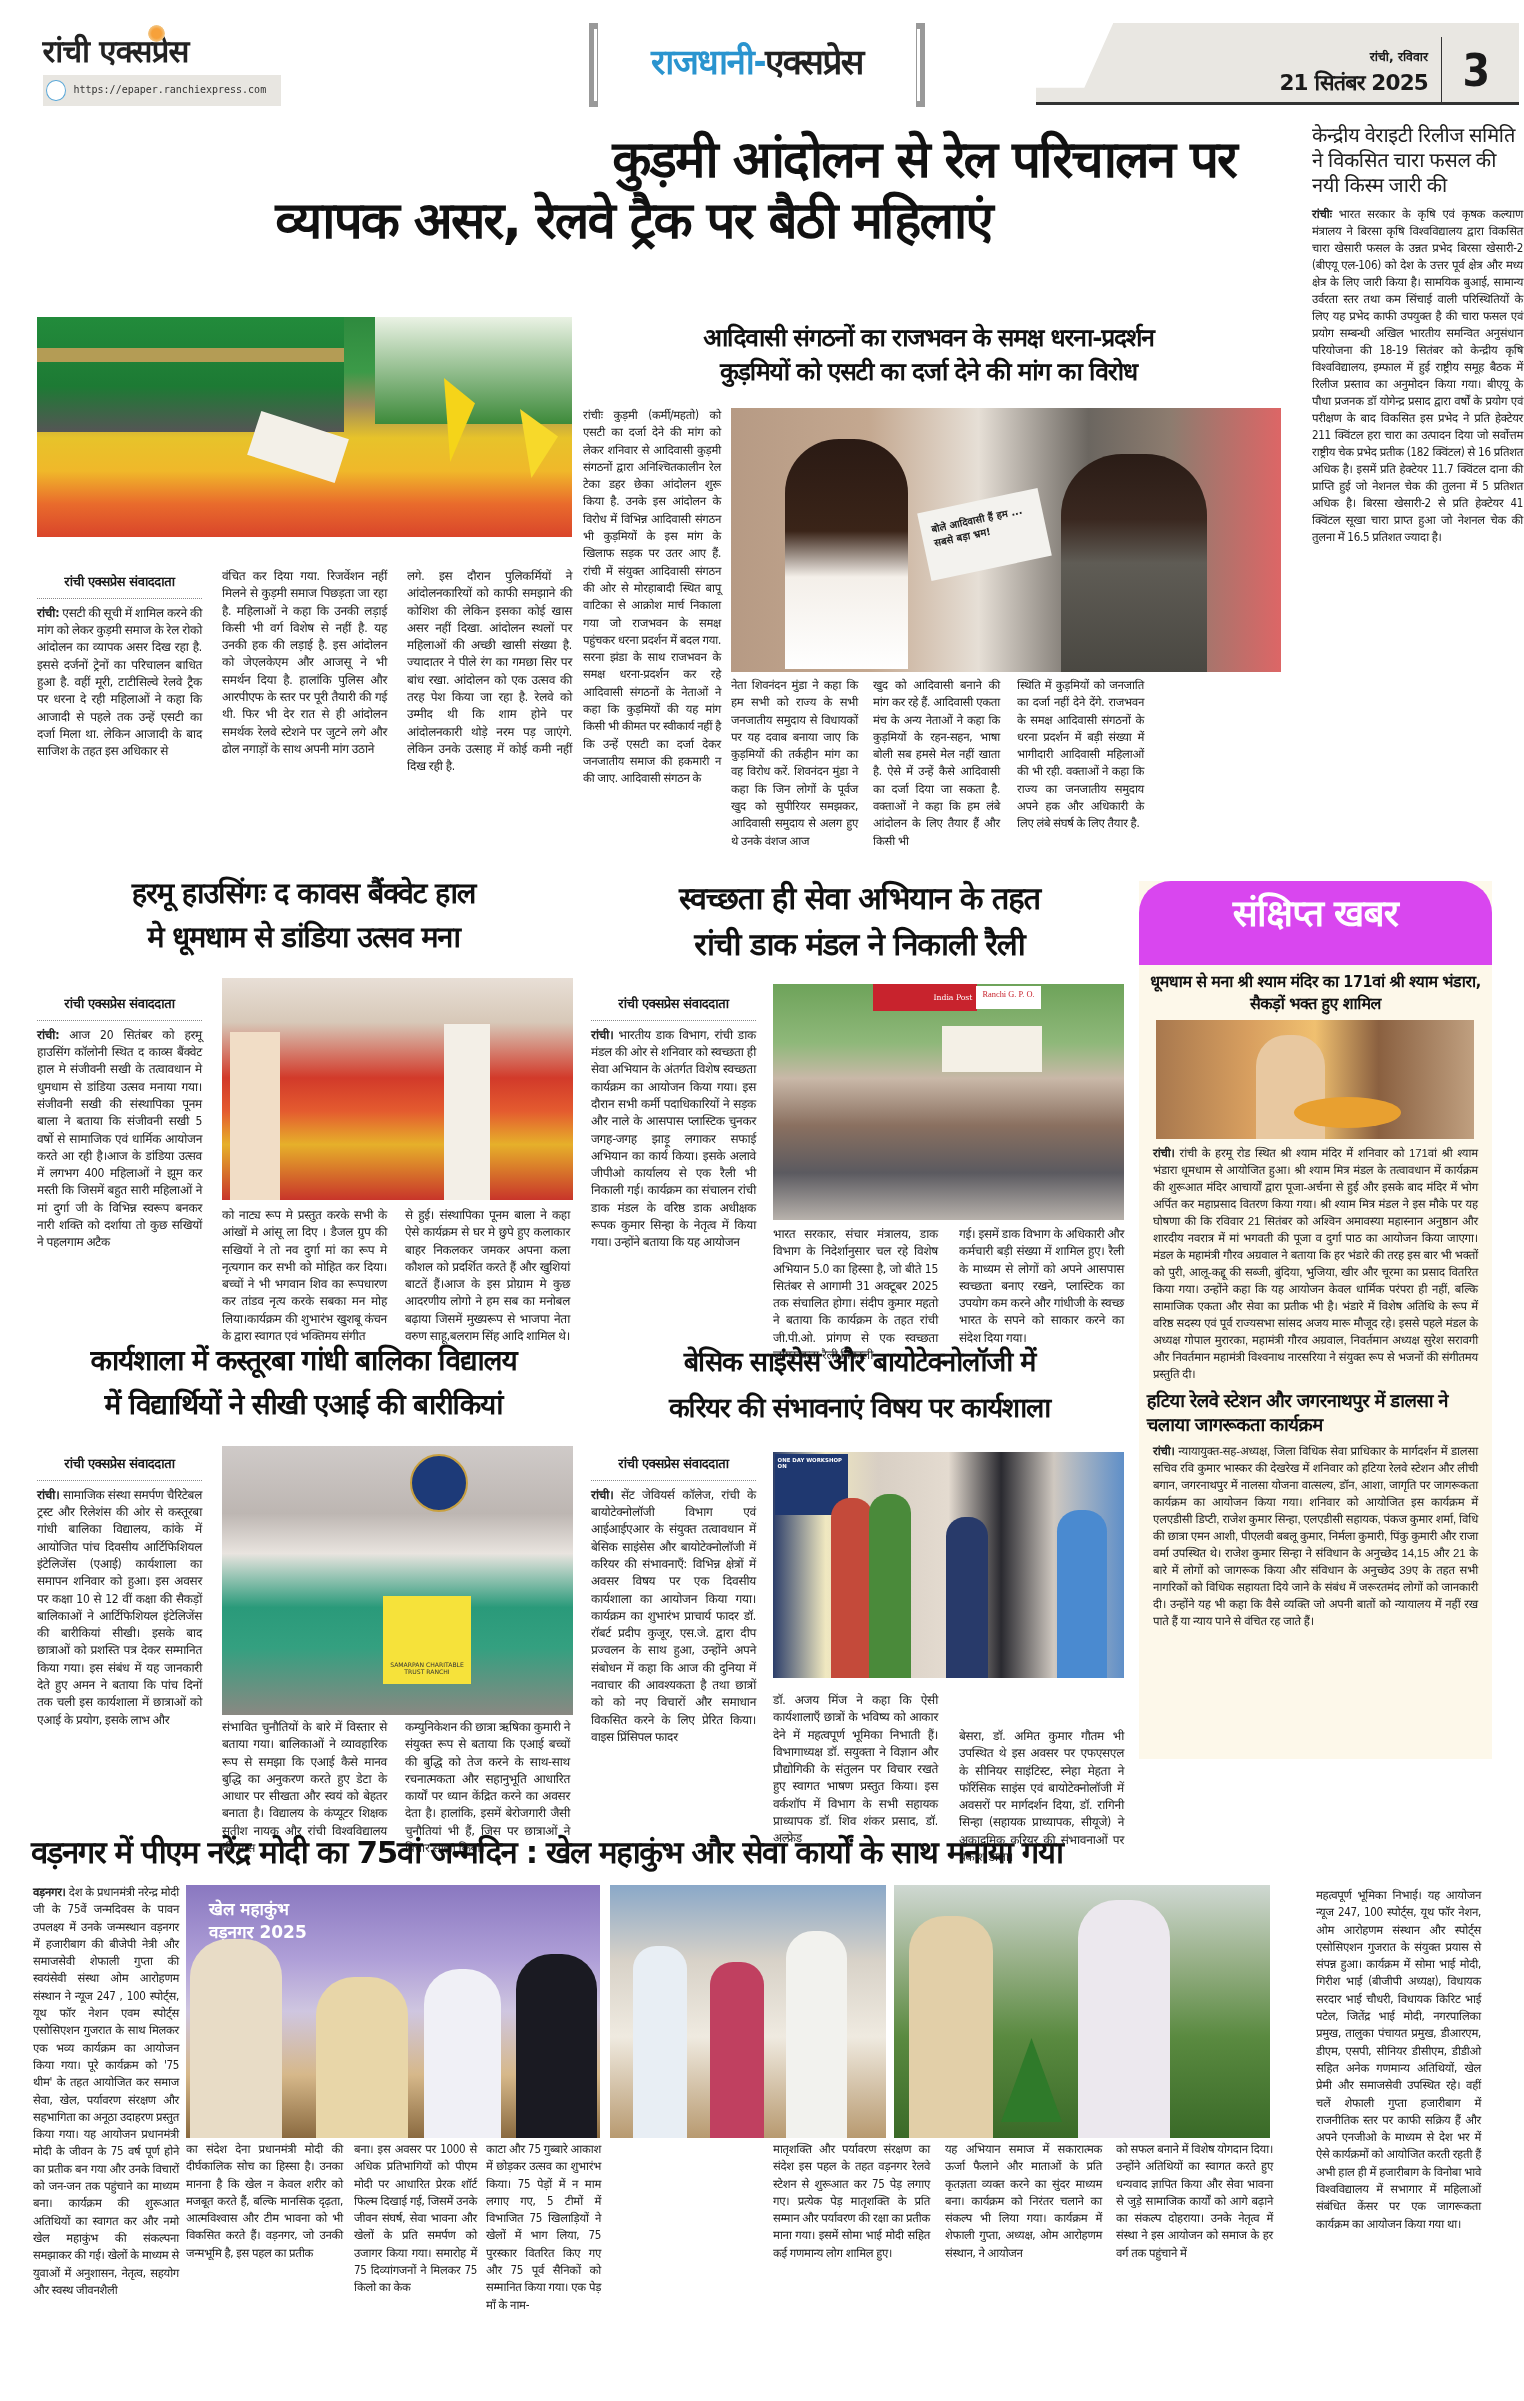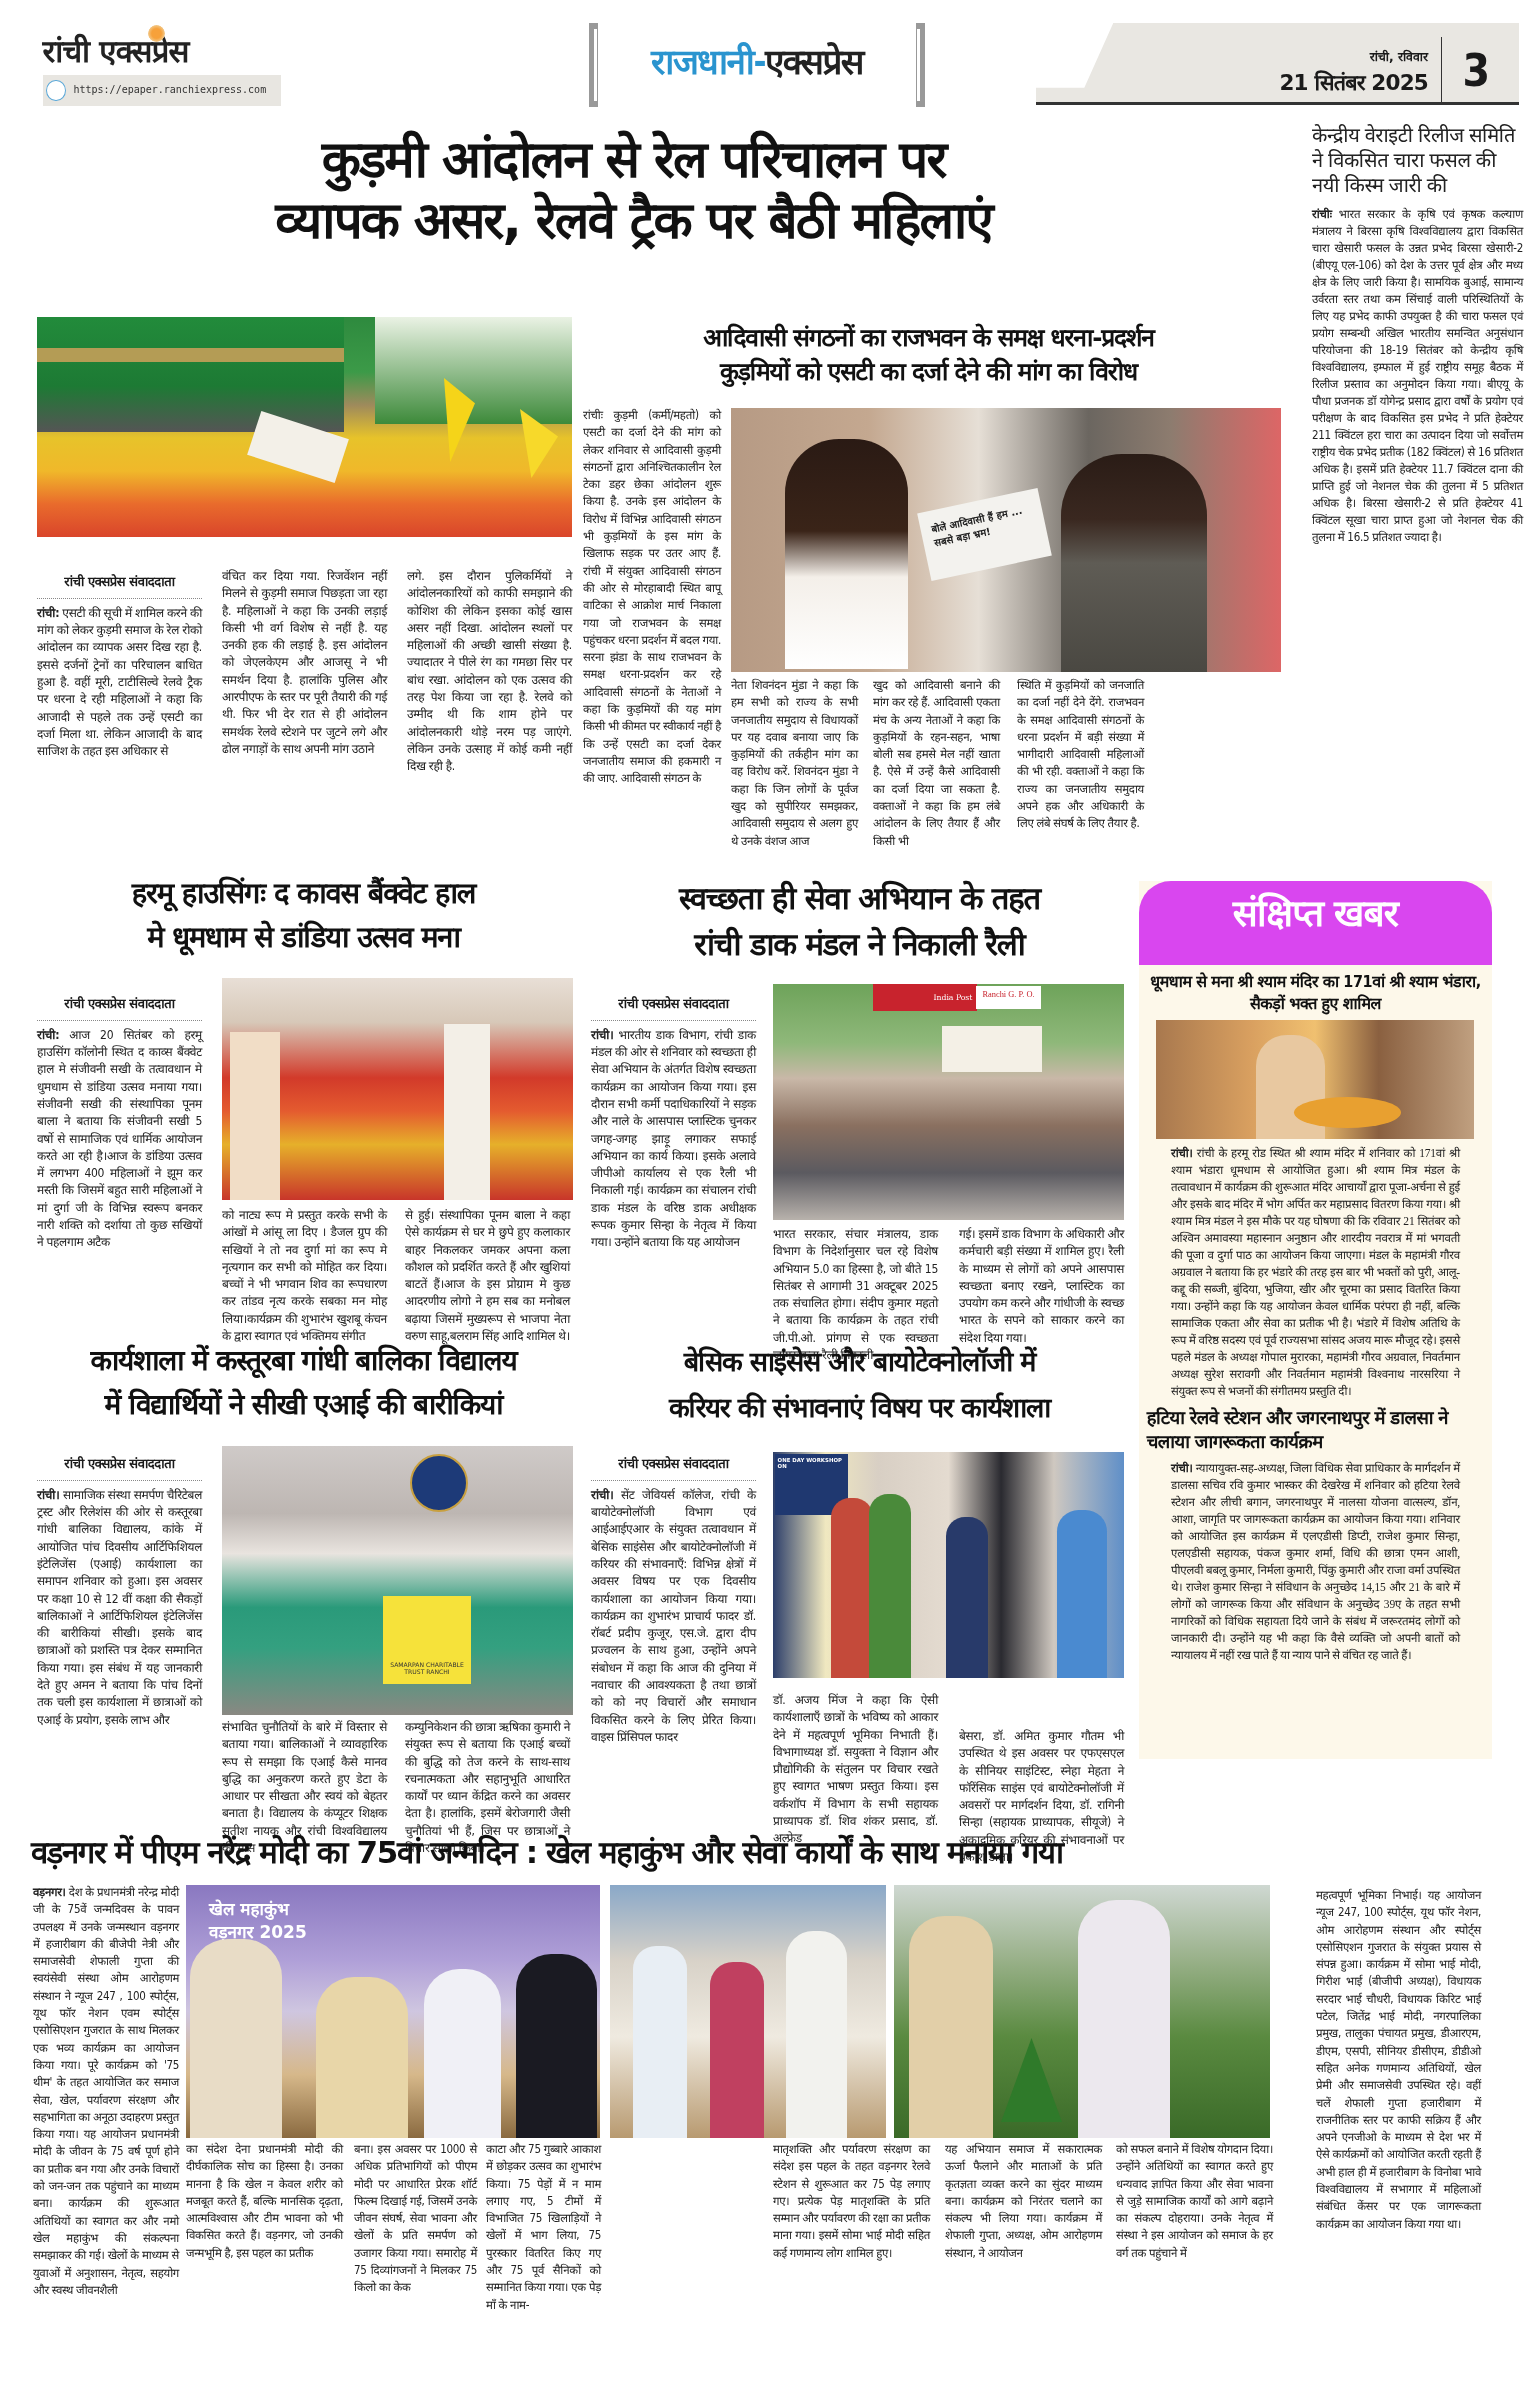--- a/index.html
+++ b/index.html
@@ -27,21 +27,21 @@
 .dateblock{position:absolute;left:1036px;top:23px;width:483px;height:81px;background:#e9e7e2;clip-path:polygon(16% 0,100% 0,100% 100%,0 100%,0 80%,10% 80%)}
 .dateline1{position:absolute;right:91px;top:24.6px;font-size:12.3px;font-weight:bold}
 .dateline2{position:absolute;right:91px;top:44px;font-size:21.5px;font-weight:bold;letter-spacing:-0.8px}
 .pagenum{position:absolute;right:29px;top:21.5px;font-size:44px;font-weight:bold;font-family:"DejaVu Sans Condensed","DejaVu Sans",sans-serif}
 .pagesep{position:absolute;right:77px;top:14px;width:1.5px;height:65px;background:#333}
 .mastrule{position:absolute;left:1036px;top:102px;width:483px;height:3.1px;background:#333}
 
 .sankshipt{position:absolute;left:1139px;top:881px;width:353px;height:878px;background:#fdf8ea}
 .sankshipt-head{height:84px;background:#d946ef;border-radius:32px 32px 0 0;color:#fff;text-align:center;font-weight:bold;font-size:37px;line-height:65px;letter-spacing:-0.8px;font-family:"DejaVu Sans Condensed","DejaVu Sans",sans-serif}
 .brief-h{font-family:"DejaVu Sans Condensed","DejaVu Sans",sans-serif;font-weight:bold;text-align:center;font-size:16px;line-height:21.5px;color:#111;padding:6.1px 7.7px;letter-spacing:-0.4px}
-.brief-body{font-family:Liberation Serif, serif;font-size:11.5px;line-height:17px;text-align:justify;padding:0 32px;color:#222;letter-spacing:-0.2px}
+.brief-body{font-family:Liberation Sans, sans-serif;font-size:11.5px;line-height:17px;text-align:justify;padding:0 14px;color:#222;letter-spacing:-0.2px}
 .brief-h2{font-family:"DejaVu Sans Condensed","DejaVu Sans",sans-serif;font-weight:bold;text-align:left;font-size:18.4px;line-height:24px;color:#111;padding:6.1px 7.7px;letter-spacing:-0.5px}
 </style>
 </head>
 <body>
 
 <div class="abs masthead-left">
   <div class="logo">रांची एक्सप्रेस</div>
   <div class="sun"></div>
   <div class="urlbar">
     <div class="urlicon"></div>
@@ -61,21 +61,21 @@
 
 <div class="dateblock">
   <div class="dateline1">रांची, रविवार</div>
   <div class="dateline2">21 सितंबर 2025</div>
   <div class="pagesep"></div>
   <div class="pagenum">3</div>
 </div>
 <div class="mastrule"></div>
 
 <div class="abs headline" style="left:31px;top:129px;width:1228px;font-size:51px;line-height:61px;text-align:left;letter-spacing:-1.9px">
-  <div style="text-align:center;width:1205px">कुड़मी आंदोलन से रेल परिचालन पर</div>
+  <div style="text-align:right;width:1205px">कुड़मी आंदोलन से रेल परिचालन पर</div>
   <div style="text-align:center;width:1205px">व्यापक असर, रेलवे ट्रैक पर बैठी महिलाएं</div>
 </div>
 
 <div class="photo" style="left:37px;top:317px;width:535px;height:220px;background:linear-gradient(180deg,#2e8a3e 0%,#3c9a48 25%,#9e8a5c 40%,#e7c32a 55%,#f0b82a 70%,#e96b2c 85%,#d9452b 100%)">
   <div style="position:absolute;left:0;top:0;width:307px;height:115px;background:linear-gradient(180deg,#228b3b,#1d7a34 60%,#555 100%)"></div>
   <div style="position:absolute;left:0;top:31px;width:307px;height:14px;background:#d9a35c;opacity:.8"></div>
   <div style="position:absolute;left:338px;top:0;width:197px;height:107px;background:linear-gradient(180deg,#eaf2e4,#3d8a3a)"></div>
   <div style="position:absolute;left:407px;top:61px;width:31px;height:84px;background:#f5d419;clip-path:polygon(0 0,100% 30%,20% 100%)"></div>
   <div style="position:absolute;left:483px;top:92px;width:38px;height:69px;background:#f7d92a;clip-path:polygon(0 0,100% 40%,30% 100%)"></div>
   <div style="position:absolute;left:215px;top:107px;width:92px;height:46px;background:#f3f0e8;transform:rotate(18deg)"></div>

